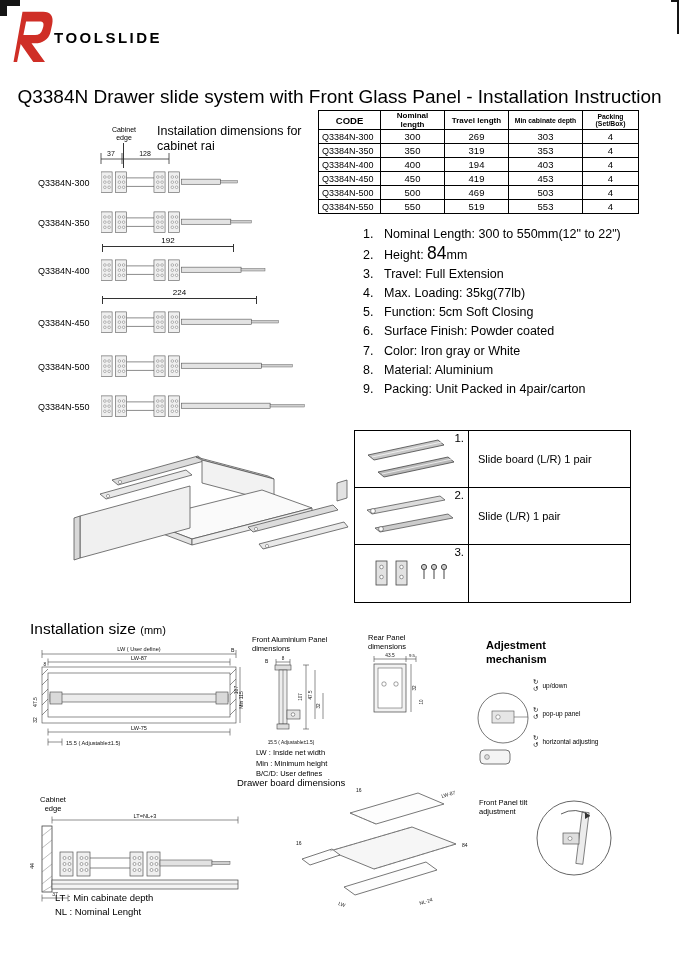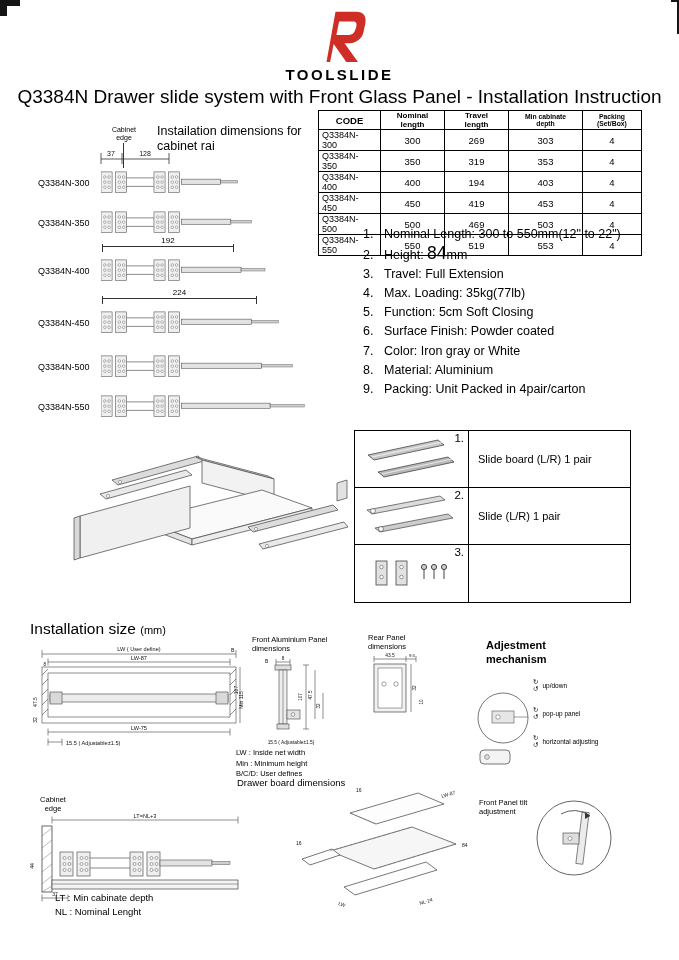--- a/index.html
+++ b/index.html
@@ -4,37 +4,37 @@
 <title>Q3384N Installation Instruction</title>
 <style>
   *{margin:0;padding:0;box-sizing:border-box}
   body{font-family:"Liberation Sans",sans-serif;color:#000;background:#9a9a9a}
   #page{position:relative;width:679px;height:960px;background:#fff;margin:0 auto;overflow:hidden}
   .abs{position:absolute}
   svg{display:block}
   text{font-family:"Liberation Sans",sans-serif;fill:#111}
   .corner-tl{position:absolute;left:0;top:0;width:20px;height:16px;border-left:7px solid #151515;border-top:6px solid #151515}
   .corner-tr{position:absolute;right:0;top:0;width:8px;height:34px;border-right:2px solid #151515;border-top:2px solid #151515}
-  .brand{position:absolute;left:0;top:8px;width:100%;display:flex;flex-direction:column;align-items:center}
+  .brand{position:absolute;left:0;top:8px;width:100%;display:flex;flex-direction:row;align-items:center}
   .brand-name{font-size:15px;font-weight:bold;letter-spacing:2.5px;margin-top:2px}
   .doc-title{position:absolute;left:0;top:86px;width:100%;text-align:center;font-size:19px}
   .sec-heading{position:absolute;left:157px;top:124px;width:168px;font-size:12.5px;line-height:1.22}
   .two-line{line-height:1.15}
   .cab-edge-top{position:absolute;left:103px;top:126px;width:42px;font-size:7px;line-height:1.15;text-align:center}
   .vline{position:absolute;width:1px;background:#333}
   .model-row{position:absolute;display:flex;align-items:center;gap:6px}
   .model-label{width:57px;font-size:9px;flex:none}
   .hdim{position:absolute;text-align:center;font-size:8px}
   .hdim .lbl{display:block;line-height:9px}
   .hdim .line{height:0;border-top:1px solid #333;position:relative;margin-top:1px}
   .hdim .line::before,.hdim .line::after{content:"";position:absolute;top:-3.5px;width:1px;height:8px;background:#333}
   .hdim .line::before{left:0}
   .hdim .line::after{right:0}
   .spec-table{position:absolute;left:318px;top:110px;border-collapse:collapse}
-  .spec-table th,.spec-table td{border:1px solid #000;text-align:center;padding:0 14px;height:14px;font-size:9.5px}
+  .spec-table th,.spec-table td{border:1px solid #000;text-align:center;padding:0 4px;height:14px;font-size:9.5px}
   .spec-table th{font-weight:bold}
   .spec-table .h-code{font-size:9.5px;width:62px}
   .spec-table .h-med{font-size:8px;width:64px}
   .spec-table .h-sm{font-size:6.8px;width:74px}
   .spec-table .h-sm2{font-size:6.8px;width:56px}
   .spec-table td.code{text-align:left;padding-left:3px;font-size:9px}
   .notes-wrap{position:absolute;left:363px;top:227px;width:274px}
   .notes-heading{font-size:13.5px;margin-bottom:8px}
   .note-row{display:flex;font-size:12.5px;margin-bottom:4.6px;line-height:14.5px;align-items:baseline}
   .note-n{width:21px;flex:none}
@@ -427,21 +427,21 @@
     <rect x="25" y="71" width="12" height="5" fill="#dddddd" stroke="#444" stroke-width="0.6"></rect>
     <rect x="35" y="57" width="13" height="9" fill="#e3e3e3" stroke="#444" stroke-width="0.6"></rect>
     <circle cx="41" cy="61.5" r="1.8" fill="#fff" stroke="#444" stroke-width="0.5"></circle>
     <text x="31" y="7" font-size="4.6" text-anchor="middle">8</text>
     <text x="13" y="10" font-size="5">B</text>
     <text font-size="4.6" text-anchor="middle" transform="rotate(-90 50 44)" x="50" y="44">107</text>
     <text font-size="4.6" text-anchor="middle" transform="rotate(-90 60 42)" x="60" y="42">47.5</text>
     <text font-size="4.6" text-anchor="middle" transform="rotate(-90 68 53)" x="68" y="53">32</text>
     <text x="39" y="91" font-size="4.8" text-anchor="middle">15.5 ( Adjustable±1.5)</text>
   </svg>
-  <div class="legend" style="left:236px;top:748px">
+  <div class="legend" style="left:256px;top:748px">
     <div>LW : Inside net width</div>
     <div>Min : Minimum height</div>
     <div>B/C/D: User defines</div>
   </div>
 
   <div class="small-label" style="left:368px;top:633px">
     <div>Rear Panel</div>
     <div>dimensions</div>
   </div>
   <svg class="abs" style="left:366px;top:650px" width="62" height="76" viewBox="0 0 62 76">

